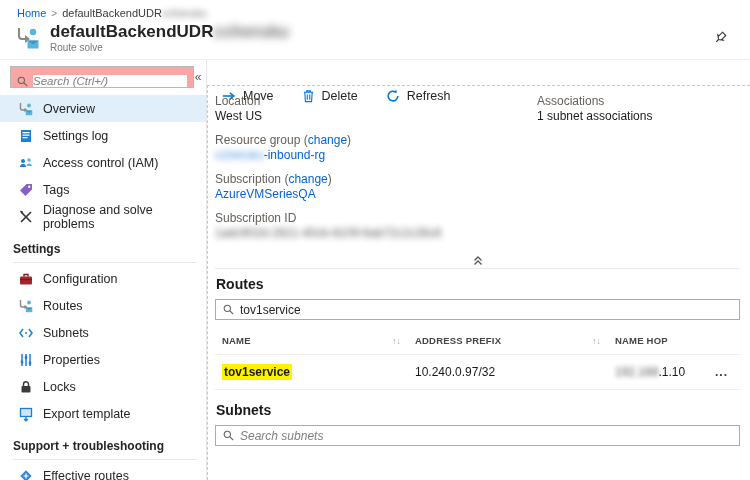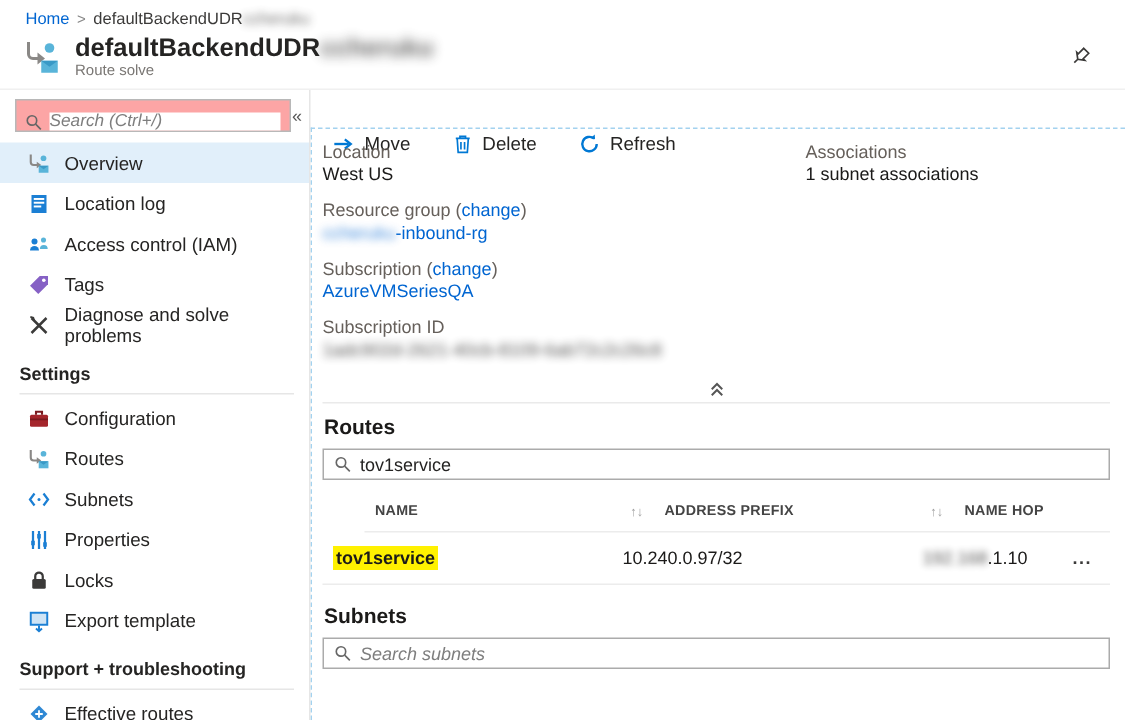--- a/index.html
+++ b/index.html
@@ -64,21 +64,21 @@
   .collapse-row{text-align:center;height:13px;margin-top:2px;}
   .collapse-row svg{display:inline-block;cursor:pointer;}
   .blade-sep{border-top:1px solid #eaeaea;margin:3px 0 7px 0;}
 
   
   .section-title{font-size:14px;font-weight:bold;color:#1b1a19;margin:3px 0 7px 1px;}
   .tbl-search{height:21px;border:1px solid #ababab;display:flex;align-items:center;padding:0 7px;margin-bottom:6px;background:#fff;}
   .tbl-search input{border:none;outline:none;flex:1;font-size:12px;font-family:inherit;margin-left:6px;color:#252423;min-width:0;}
   .tbl-search input::placeholder{font-style:italic;color:#7e7e7e;}
 
-  .thead{display:flex;align-items:flex-start;font-size:9.5px;font-weight:bold;color:#444;letter-spacing:.2px;padding:9px 0 8px 7px;border-bottom:1px solid var(--tborder);margin-left:28px;}
+  .thead{display:flex;align-items:flex-start;font-size:9.5px;font-weight:bold;color:#444;letter-spacing:.2px;padding:9px 0 8px 7px;border-bottom:1px solid var(--tborder);}
   .th{display:flex;align-items:center;}
   .sort{margin-left:auto;margin-right:14px;font-size:8.5px;color:#a0a0a0;font-weight:normal;}
   .trow{display:flex;align-items:center;font-size:12px;padding:10px 0 10px 7px;border-bottom:1px solid var(--tborder);color:#1b1a19;}
   .routes .c1{width:193px;flex:0 0 193px;}
   .routes .c2{width:200px;flex:0 0 200px;}
   .routes .c3{flex:1;}
   .cmenu{width:34px;flex:0 0 34px;text-align:right;padding-right:12px;color:#3b3a39;font-weight:bold;letter-spacing:1px;cursor:pointer;}
   .hl-name{background:var(--hl);font-weight:bold;padding:1px 2px;}
   .redacted-ip{filter:blur(2.6px);opacity:.75;}
 </style>
@@ -144,21 +144,21 @@
       </div>
       <div class="nav-item">
         <span class="ic">
             <svg width="16" height="16" viewBox="0 0 16 16">
               <rect x="3" y="2" width="10" height="12" fill="#1b7fd4"></rect>
               <rect x="4.5" y="4" width="7" height="1.3" fill="#fff"></rect>
               <rect x="4.5" y="6.5" width="7" height="1.3" fill="#fff"></rect>
               <rect x="4.5" y="9" width="5" height="1.3" fill="#fff"></rect>
             </svg>
           </span>
-        <span>Location log</span>
+        <span>Settings log</span>
       </div>
       <div class="nav-item">
         <span class="ic">
             <svg width="16" height="16" viewBox="0 0 16 16">
               <circle cx="5" cy="6" r="2" fill="#1b7fd4"></circle>
               <path d="M2 12 a3 3 0 0 1 6 0 z" fill="#1b7fd4"></path>
               <circle cx="11" cy="5" r="1.7" fill="#59b4d9"></circle>
               <path d="M8.6 11 a2.6 2.6 0 0 1 5.2 0 z" fill="#59b4d9"></path>
             </svg>
           </span>

